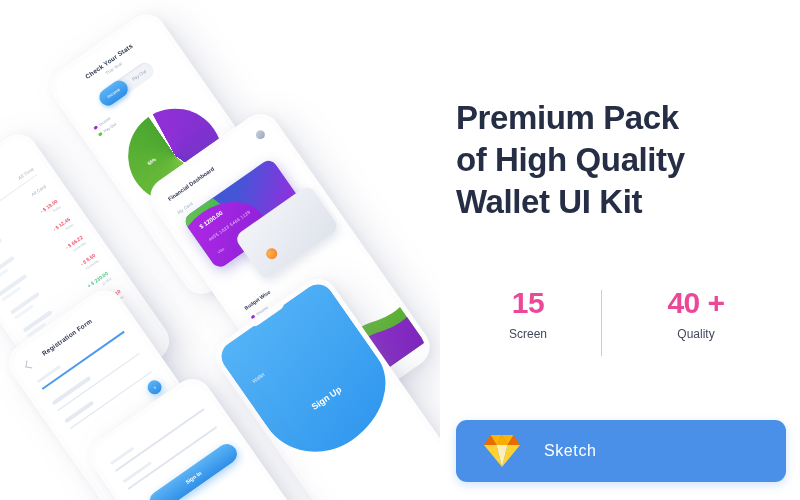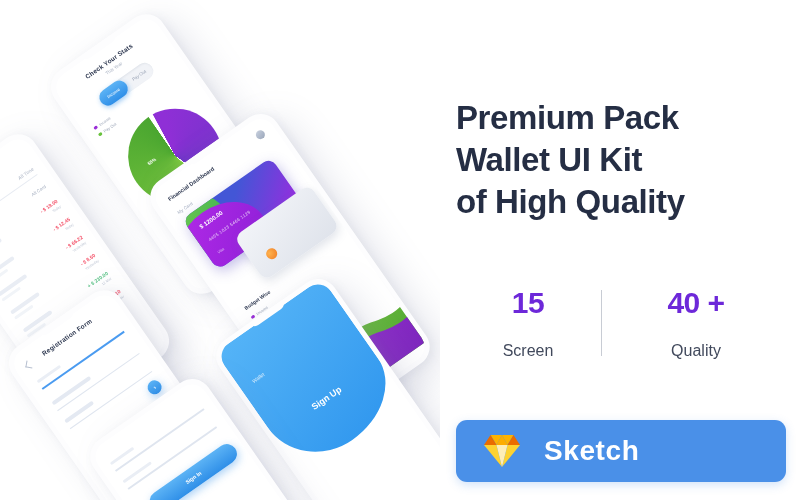--- a/index.html
+++ b/index.html
@@ -135,33 +135,33 @@
 
   .headline {
     position:absolute; left:16px; top:97px; width:330px;
     font-size:33px; line-height:1.27; font-weight:700;
     color:#252e44; letter-spacing:-0.4px;
   }
   .headline div { white-space:nowrap; }
 
   .stats { position:absolute; left:16px; top:288px; width:330px; height:75px; }
   .stat { position:absolute; text-align:center; }
-  .stat .num { font-size:30px; font-weight:700; color:#6d28d9; line-height:1; letter-spacing:-0.5px; }
-  .stat .cap { font-size:16px; color:#41495c; margin-top:24px; font-weight:400; }
+  .stat .num { font-size:30px; font-weight:700; color:#ec4899; line-height:1; letter-spacing:-0.5px; }
+  .stat .cap { font-size:12px; color:#41495c; margin-top:9px; font-weight:400; }
   .stat-a { left:12px; top:0; width:120px; }
   .stat-b { left:160px; top:0; width:160px; }
   .divider { position:absolute; left:145px; top:2px; width:1px; height:66px; background:#c8ccd4; }
 
   .sketch-banner {
     position:absolute; left:16px; top:420px; width:330px; height:62px;
     background:#4a90e8; border-radius:11px;
     display:flex; align-items:center; padding-left:26px; gap:22px;
     box-shadow:0 3px 10px rgba(74,144,232,.25);
   }
-  .sketch-label { font-size:28px; color:#ffffff; letter-spacing:.6px; font-weight:700; }
+  .sketch-label { font-size:16px; color:#ffffff; letter-spacing:.6px; font-weight:400; }
 </style>
 </head>
 <body>
 
 <div class="stage">
 
   <div class="mockups">
 
     <div class="phone" style="left:108px; top:20px; transform:rotate(-35deg);">
       <div class="notch"></div>
@@ -373,22 +373,22 @@
 
       </div>
     </div>
 
   </div>
 
   <div class="panel">
 
     <div class="headline">
       <div>Premium Pack</div>
+      <div>of High Quality</div>
       <div>Wallet UI Kit</div>
-      <div>of High Quality</div>
     </div>
 
     <div class="stats">
       <div class="stat stat-a">
         <div class="num">15</div>
         <div class="cap">Screen</div>
       </div>
       <div class="divider"></div>
       <div class="stat stat-b">
         <div class="num">40 +</div>

